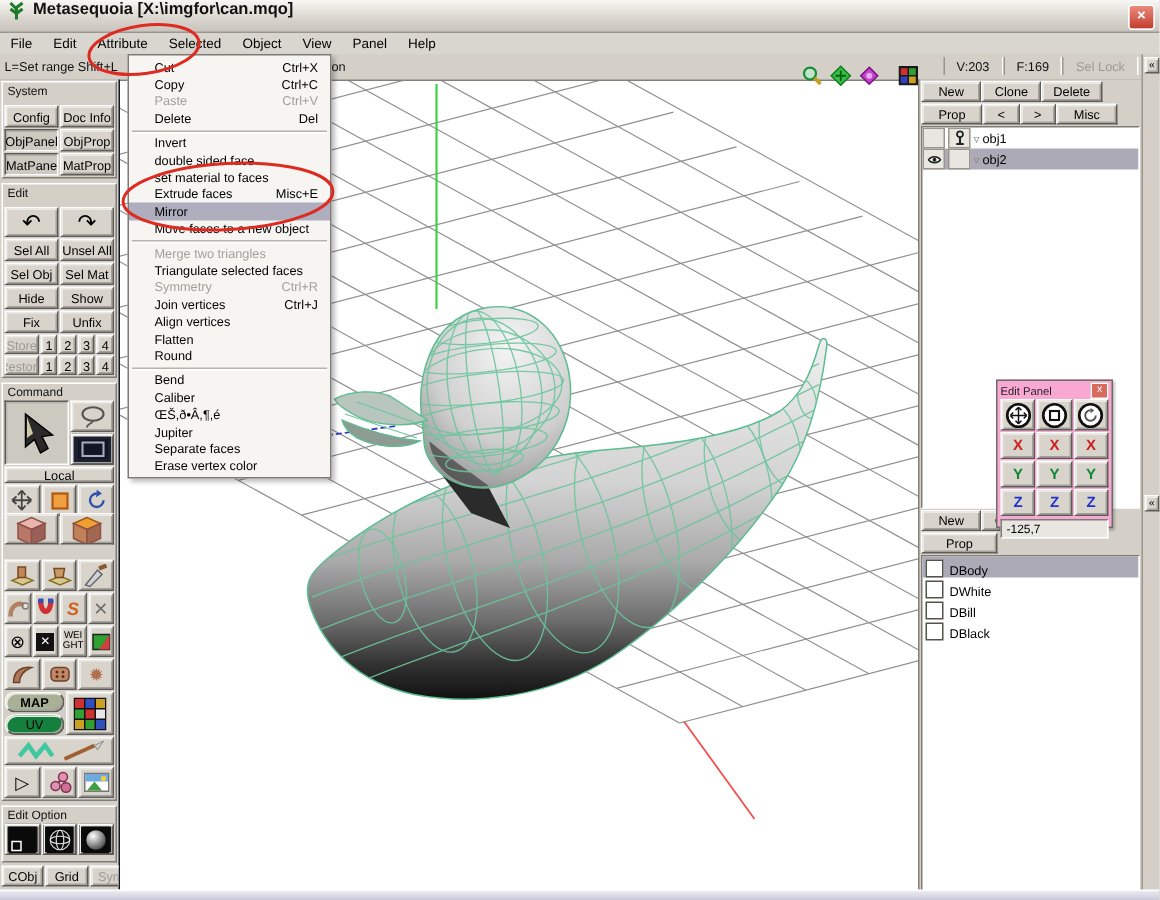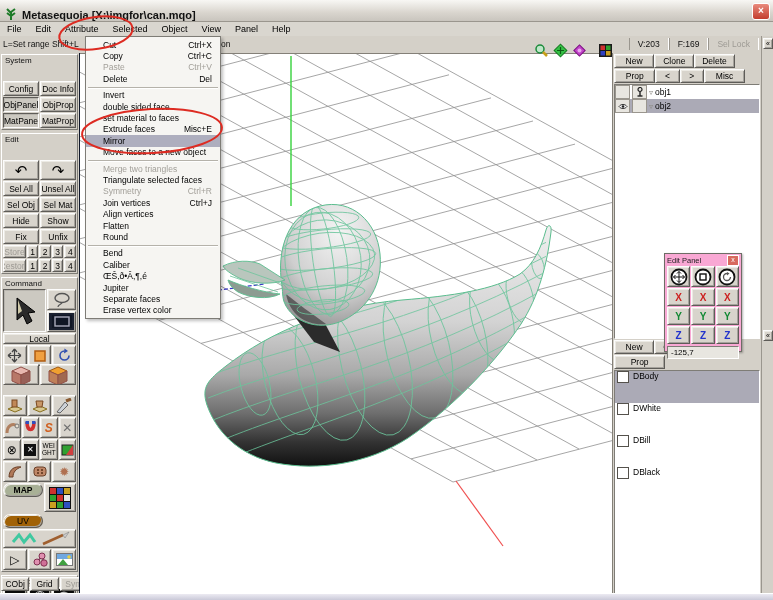--- a/index.html
+++ b/index.html
@@ -3,21 +3,21 @@
 <meta charset="utf-8">
 <style>
   html,body{margin:0;padding:0}
   body{width:773px;height:600px;position:relative;overflow:hidden;
        background:#d4d0c8;font-family:"Liberation Sans",sans-serif;
        -webkit-font-smoothing:none;}
   .abs{position:absolute}
   
   #titlebar{left:0;top:0;width:773px;height:22px;
     background:linear-gradient(#f8f7f4,#d9d5ce 60%,#c9c5be);
-    border-bottom:1px solid #9a968e;display:flex;align-items:flex-end;gap:4px;padding-left:4px;box-sizing:border-box}
+    border-bottom:1px solid #9a968e;display:flex;align-items:flex-start;gap:4px;padding-left:4px;box-sizing:border-box}
   #titlebar .ttl{font-size:11px;font-weight:bold;color:#111}
   #close-btn{right:3px;top:3px;width:16px;height:15px;background:linear-gradient(#e98a7c,#c33d2e);
     border:1px solid #fff;border-radius:3px;color:#fff;font-size:10px;line-height:13px;text-align:center;font-weight:bold}
   #menubar{left:0;top:22px;width:773px;height:14px;background:#d9d6cf;border-bottom:1px solid #b8b4ac;
     display:flex;align-items:center;font-size:9px}
   #menubar .mb{padding:0 7px;height:13px;line-height:13px}
   #toolbar{left:0;top:36px;width:773px;height:17px;background:#d4d0c8;
     border-bottom:1px solid #8e8a84;font-size:8.5px;color:#111}
   #hint-left{left:3px;top:3px}
   #hint-frag{left:221px;top:3px}
@@ -28,21 +28,21 @@
   .b{display:flex;align-items:center;justify-content:center;background:#d8d4cc;
      border:1px solid;border-color:#fcfcfc #5e5c58 #5e5c58 #fcfcfc;
      box-shadow:inset 1px 1px 0 #eceae4, inset -1px -1px 0 #a5a29c;
      font-size:8.5px;color:#000;overflow:hidden;box-sizing:border-box;white-space:nowrap}
   .b.pressed{border-color:#5e5c58 #fcfcfc #fcfcfc #5e5c58;box-shadow:inset 1px 1px 0 #b8b5ae;background:#ccc9c1}
   .b.gray{color:#9d9a94}
   
   #sidebar{left:0;top:53px;width:80px;height:540px;background:#d4d0c8;border-right:1px solid #0f172a;box-sizing:border-box;overflow:hidden}
   .sb-sec{margin:1px 1px 3px 1px;border:1px solid;border-color:#ffffff #7e7c76 #7e7c76 #ffffff;padding:1px;position:relative}
   .sb-h{font-size:8px;height:9px;line-height:9px;padding-left:2px;color:#111}
-  .r2{display:grid;grid-template-columns:1fr 1fr;gap:1px;margin-top:16px}
+  .r2{display:grid;grid-template-columns:1fr 1fr;gap:1px;margin-top:5px}
   .r2 .b{height:15px}
   .srow{display:flex;gap:1px;margin-top:1px}
   .srow .b{height:13px}
   .vfile{position:absolute;left:0px;top:12px;width:11px;height:32px;color:#a09d96;font-size:8px;
     writing-mode:vertical-rl;text-align:center}
   .sys-grid{margin-left:11px;display:grid;grid-template-columns:1fr 1fr;gap:1px}
   .sys-grid .b{height:15px}
   .ico{font-size:12px;line-height:1}
   .cmdrow{display:flex;gap:1px;margin-top:1px}
   .cmdrow .b{flex:1;height:21px}
@@ -61,21 +61,21 @@
   .msep{height:1px;background:#b5b2aa;margin:2px 2px;box-shadow:0 1px 0 #fff}
   
   #rightpanel{left:612px;top:53px;width:149px;height:540px;background:#d4d0c8;border-left:1px solid #848078;box-sizing:border-box}
   .rp-btnrow{display:flex;margin:1px 1px 0 1px}
   .rp-btnrow .b{height:14px;padding:0 5px}
   .listbox{background:#fff;border:1px solid;border-color:#7e7c76 #fff #fff #7e7c76;margin:1px;overflow:hidden}
   .orow{display:flex;align-items:center;height:14px;font-size:8.5px;gap:2px}
   .orow.sel{background:#abaab6}
   .ocell{width:13px;height:12px;border:1px solid #9a968e;background:#e8e6e0;display:flex;align-items:center;justify-content:center}
   .tri{color:#8a8780;font-size:8px}
-  .mrow{display:flex;align-items:flex-start;height:32px;font-size:8.5px;gap:4px;padding-left:2px}
+  .mrow{display:flex;align-items:flex-end;height:14px;font-size:8.5px;gap:4px;padding-left:2px}
   .mrow.sel{background:#abaab6}
   .swatch{width:10px;height:10px;background:#fff;border:1px solid #55524c}
   #edge-strip{left:761px;top:36px;width:12px;height:564px;background:#d4d0c8;border-left:1px solid #9a968e}
   .handle{width:10px;height:11px;font-size:7px}
   
   #edit-panel{left:664px;top:253px;width:78px;height:99px;background:#f9a8d4;
     border:1px solid #6e6c66;box-shadow:1px 1px 2px rgba(0,0,0,.3);z-index:20;box-sizing:border-box}
   #ep-title{display:flex;align-items:center;height:12px;padding:0 2px;font-size:7.5px;color:#222}
   #ep-close{margin-left:auto;width:10px;height:9px;background:#d86a5e;border:1px solid #fff;color:#fff;
     font-size:7px;line-height:7px;text-align:center}
@@ -426,23 +426,23 @@
             <circle cx="10" cy="6" r="1" fill="#5a3018"></circle>
           <circle cx="6" cy="9" r="1" fill="#5a3018"></circle>
             <circle cx="10" cy="9" r="1" fill="#5a3018"></circle>
         </svg>
       </div>
       <div class="b">
           <span class="ico" style="color:#b07050">✹</span>
         </div>
     </div>
     <div style="display:flex;gap:1px;margin-top:1px">
-      <div style="display:flex;flex-direction:column;gap:17px;flex:1">
+      <div style="display:flex;flex-direction:column;gap:1px;flex:1">
         <div class="b" style="height:14px;border-radius:8px;background:#a8b096;font-weight:bold">MAP</div>
-        <div class="b" style="height:14px;border-radius:8px;background:#a16207;font-weight:normal">UV</div>
+        <div class="b" style="height:14px;border-radius:8px;background:#15803d;font-weight:normal">UV</div>
       </div>
       <div class="b" style="width:32px;height:29px">
         <svg width="22" height="22">
           <rect width="22" height="22" fill="#111"></rect>
           <rect x="1" y="1" width="6" height="6" fill="#d03030"></rect>
             <rect x="8" y="1" width="6" height="6" fill="#3050c0"></rect>
             <rect x="15" y="1" width="6" height="6" fill="#caa020"></rect>
           <rect x="1" y="8" width="6" height="6" fill="#30a030"></rect>
             <rect x="8" y="8" width="6" height="6" fill="#d03030"></rect>
             <rect x="15" y="8" width="6" height="6" fill="#e8e8e8"></rect>

